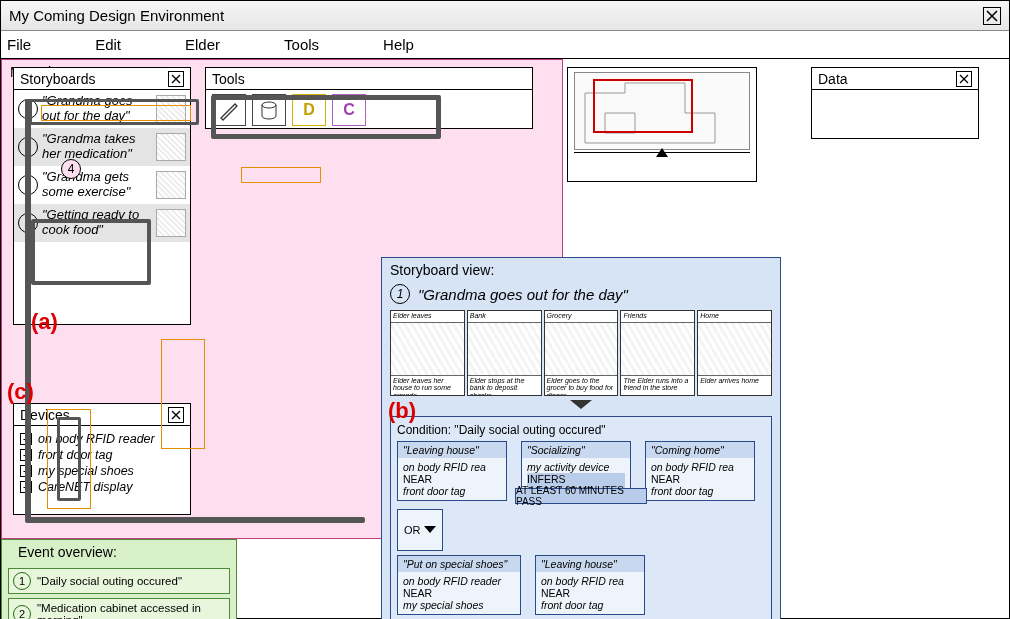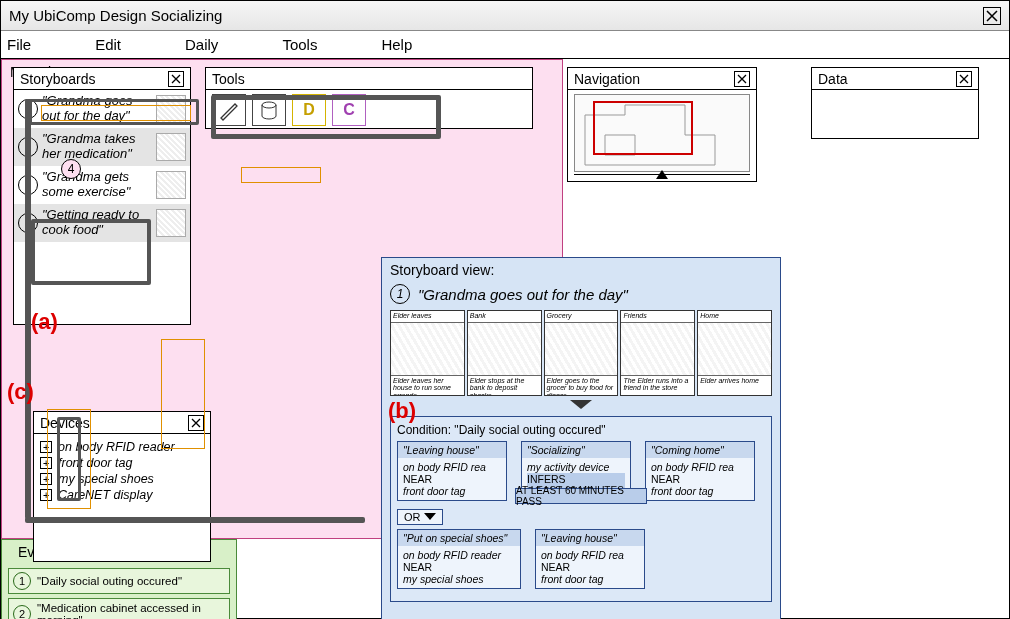--- a/index.html
+++ b/index.html
@@ -21,21 +21,21 @@
   
   .storyboards{ left:12px; top:8px; width:178px; height:258px;}
   .sb-list{ font-size:13px;}
   .sb-item{display:flex;align-items:center;padding:4px 4px;border-bottom:0;}
   .sb-item.sel{background:#e4e4e4;}
   .sb-num{width:20px;height:20px;border:1.5px solid #000;border-radius:50%;display:flex;align-items:center;justify-content:center;font-size:12px;margin-right:4px;flex-shrink:0;}
   .sb-label{flex:1; line-height:1.15;font-style:italic}
   .sb-thumb{width:30px;height:28px;border:1px solid #aaa;background:repeating-linear-gradient(45deg,#eee,#eee 2px,#fff 2px,#fff 4px);margin-left:4px;flex-shrink:0;}
 
   
-  .devices{left:12px; top:352px; width:178px; height:151px;margin-left:20px;}
+  .devices{left:12px; top:344px; width:178px; height:112px;}
   .dev-list{padding:4px 6px;font-size:12.5px;font-style:italic;}
   .dev-item{display:flex;align-items:center;margin:2px 0;}
   .dev-plus{width:12px;height:12px;border:1px solid #000;display:flex;align-items:center;justify-content:center;font-size:11px;line-height:1;margin-right:6px;}
 
   
   .tools{left:204px; top:8px; width:328px; height:62px;}
   .tools-body{display:flex;align-items:center;padding:4px 6px;gap:6px;}
   .tool-btn{width:34px;height:32px;border:1.5px solid #444;display:flex;align-items:center;justify-content:center;font-size:16px;}
   .tool-btn.d{border-color:#d4b300;color:#c59f00;font-weight:bold}
   .tool-btn.c{border-color:#b060c0;color:#a040b0;font-weight:bold}
@@ -78,43 +78,43 @@
   .frame .cap{height:12px;border-bottom:1px solid #666;padding:1px 2px;overflow:hidden;font-style:italic;}
   .frame .img{flex:1;background:repeating-linear-gradient(60deg,#f4f4f4,#f4f4f4 3px,#fff 3px,#fff 6px);}
   .frame .sub{height:20px;border-top:1px solid #666;padding:1px 2px;overflow:hidden;font-style:italic;line-height:1.05;}
   .sbv-handle{height:10px;display:flex;justify-content:center;}
   .cond-area{border:1.5px solid #2a4a8a;margin:6px 8px;padding:6px;background:#dce8f7;}
   .cond-title{font-size:12px;margin-bottom:4px;}
   .cond-row{display:flex;gap:14px;position:relative;margin-bottom:6px;}
   .cond-box{border:1px solid #2a4a8a;background:#eef4fc;padding:3px 5px;font-size:10.5px;width:110px;}
   .cond-box .h{background:#c8d8ee;margin:-3px -5px 3px -5px;padding:2px 5px;font-style:italic;}
   .time-bar{position:absolute;left:118px;right:118px;bottom:-3px;height:16px;background:#b9cdea;border:1px solid #2a4a8a;font-size:10px;display:flex;align-items:center;justify-content:center;}
-  .or-lbl{display:inline-flex;align-items:center;border:1px solid #2a4a8a;padding:1px 6px;font-size:11px;background:#eef4fc;margin:2px 0 4px 0;}
+  .or-lbl{display:inline-flex;align-items:center;border:1px solid #2a4a8a;padding:14px 6px;font-size:11px;background:#eef4fc;margin:2px 0 4px 0;}
 
   svg{display:block}
 </style>
 </head>
 <body>
 
 <div class="app-frame">
 
   <div class="title-bar">
-    <span>My UbiComp Design Socializing</span>
+    <span>My Coming Design Environment</span>
     <span class="spacer"></span>
     <span class="close">
         <svg width="12" height="12">
           <path d="M1 1 L11 11 M11 1 L1 11" stroke="#000" stroke-width="1.5"></path>
         </svg>
       </span>
   </div>
 
   <div class="menu-bar">
     <span>File</span>
     <span>Edit</span>
-    <span>Daily</span>
+    <span>Elder</span>
     <span>Tools</span>
     <span>Help</span>
   </div>
 
   <div class="stage">
 
     <div class="panel storyboards">
       <div class="panel-header">
         <span>Storyboards</span>
         <span class="spacer"></span>
@@ -197,29 +197,20 @@
         <div class="tool-btn d">
             <span>D</span>
           </div>
         <div class="tool-btn c">
             <span>C</span>
           </div>
       </div>
     </div>
 
     <div class="panel nav">
-      <div class="panel-header">
-        <span>Navigation</span>
-        <span class="spacer"></span>
-        <span class="panel-close">
-            <svg width="10" height="10">
-              <path d="M1 1 L9 9 M9 1 L1 9" stroke="#000" stroke-width="1.3"></path>
-            </svg>
-          </span>
-      </div>
       <div class="nav-body">
         <div class="nav-view">
           <svg width="100%" height="100%">
               <path d="M10 20 h40 v-10 h60 v30 h30 v30 h-130 z M30 40 h30 v20 h-30 z" fill="none" stroke="#999" stroke-width="1"></path>
             </svg>
           <div class="nav-sel"></div>
         </div>
         <div class="nav-slider">
           <span class="nav-handle">
               <svg width="12" height="9">

